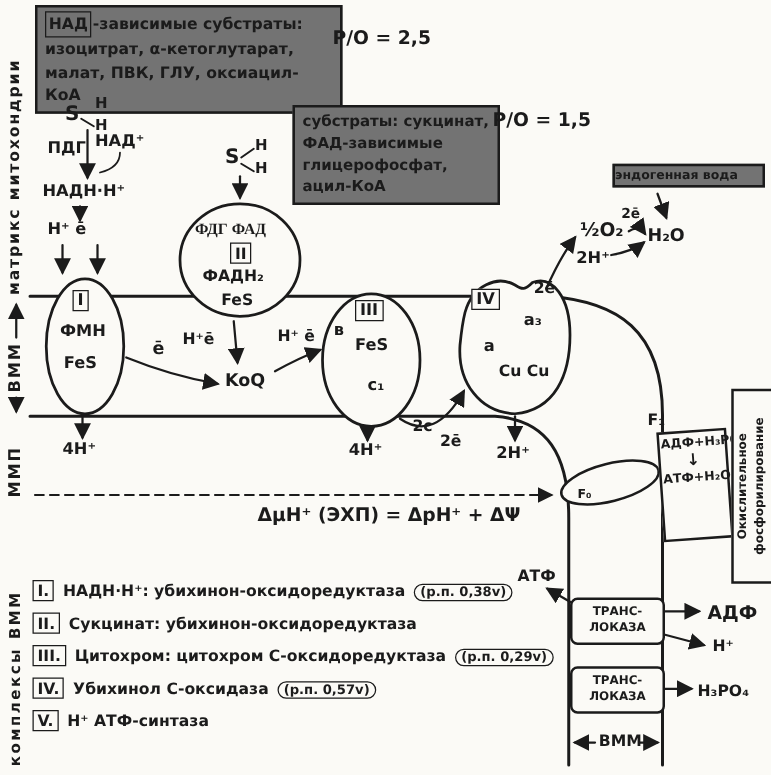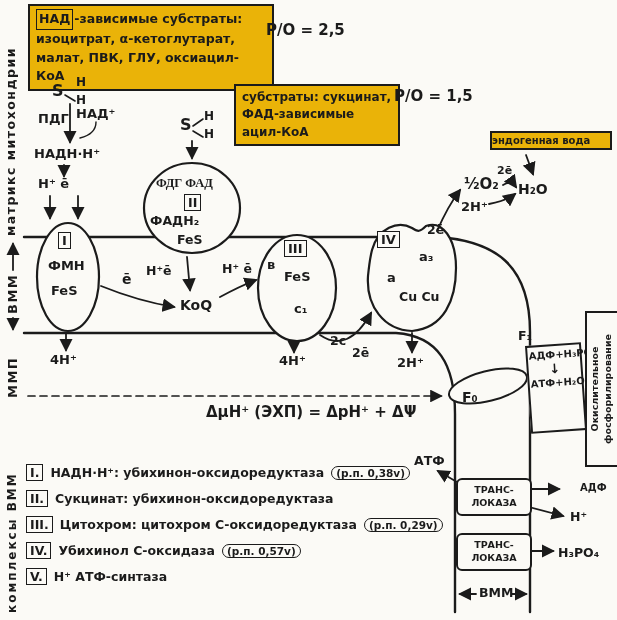--- a/index.html
+++ b/index.html
@@ -2,21 +2,21 @@
 <html><head>
 <meta charset="utf-8">
 <style>
   html,body{margin:0;padding:0;background:#e8e8e4;}
   .stage{position:relative;width:617px;height:620px;background:#fbfaf6;
          font-family:"DejaVu Sans",sans-serif;color:#1b1b1b;overflow:hidden;}
   svg.art{position:absolute;left:0;top:0;}
   .lbl{position:absolute;white-space:nowrap;font-weight:700;line-height:1.1;}
   .vert{position:absolute;transform-origin:0 0;transform:rotate(-90deg);
         font-weight:700;white-space:nowrap;letter-spacing:1.5px;}
-  .box{position:absolute;border:2px solid #1b1b1b;background:#eab308;font-weight:700;}
+  .box{position:absolute;border:2px solid #1b1b1b;background:#737373;font-weight:700;}
   .rn{position:absolute;display:inline-block;border:1.7px solid #1b1b1b;
       padding:0 3px;font-weight:700;background:#fbfaf6;}
   .rn-in{display:inline-block;border:1.6px solid #1b1b1b;padding:0 3px;font-weight:700;}
   .term{display:inline-block;border:1.6px solid currentColor;padding:0 2px;margin-right:1px;}
   .legend{position:absolute;left:26px;top:464px;display:flex;flex-direction:column;gap:9px;}
   .lrow{display:flex;align-items:baseline;gap:7px;font-weight:700;font-size:12.5px;white-space:nowrap;}
   .note{font-size:10.5px;border:1.5px solid #1b1b1b;border-radius:9px;padding:0 4px;text-align:center;}
   .note:empty{display:none;}
   .tbox{position:absolute;left:456px;width:72px;height:34px;border:2px solid #1b1b1b;
         border-radius:6px;background:#fbfaf6;display:flex;flex-direction:column;
@@ -89,20 +89,21 @@
       <span class="term">НАД</span><span>-зависимые субстраты:</span>
     </div>
     <div>изоцитрат, α-кетоглутарат,</div>
     <div>малат, ПВК, ГЛУ, оксиацил-КоА</div>
   </div>
   <div class="lbl" style="left:266px;top:22px;font-size:15px;text-align:center;">P/O = 2,5</div>
 
   <div class="box" style="left:234px;top:84px;width:150px;padding:3px 6px;font-size:12px;line-height:1.45;">
     <div>субстраты: сукцинат,</div>
     <div>ФАД-зависимые</div>
+    <div>глицерофосфат,</div>
     <div>ацил-КоА</div>
   </div>
   <div class="lbl" style="left:394px;top:88px;font-size:15px;">P/O = 1,5</div>
 
   <div class="box" style="left:490px;top:131px;width:118px;padding:2px 0;font-size:10px;text-align:left;">эндогенная вода</div>
 
   <div class="vert" style="left:3px;top:236px;font-size:12.5px;">матрикс митохондрии</div>
   <div class="vert" style="left:5px;top:314px;font-size:13px;">ВММ</div>
   <div class="vert" style="left:5px;top:398px;font-size:13px;">ММП</div>
   <div class="vert" style="left:5px;top:613px;font-size:12px;letter-spacing:2px;">комплексы ВММ</div>
@@ -119,21 +120,21 @@
   <div class="lbl" style="left:48px;top:259px;font-size:13px;">ФМН</div>
   <div class="lbl" style="left:51px;top:284px;font-size:13px;">FeS</div>
   <div class="lbl" style="left:50px;top:353px;font-size:13px;">4Н⁺</div>
 
   <div class="lbl" style="left:180px;top:116px;font-size:16px;">S</div>
   <div class="lbl" style="left:204px;top:110px;font-size:12px;">H</div>
   <div class="lbl" style="left:204px;top:128px;font-size:12px;">H</div>
 
   <div class="lbl" style="left:156px;top:177px;font-size:12.5px;font-family:Liberation Serif, serif;">ФДГ ФАД</div>
   <span class="rn" style="left:184px;top:194px;font-size:12.5px;">II</span>
-  <div class="lbl" style="left:150px;top:214px;font-size:12.5px;">ФАДН₂</div>
+  <div class="lbl" style="left:162px;top:214px;font-size:12.5px;">ФАДН₂</div>
   <div class="lbl" style="left:177px;top:233px;font-size:12.5px;">FeS</div>
 
   <div class="lbl" style="left:180px;top:298px;font-size:14px;">KoQ</div>
   <div class="lbl" style="left:122px;top:272px;font-size:14px;">ē</div>
   <div class="lbl" style="left:146px;top:264px;font-size:12.5px;">Н⁺ē</div>
   <div class="lbl" style="left:222px;top:262px;font-size:12.5px;">Н⁺ ē</div>
 
   <span class="rn" style="left:284px;top:240px;font-size:13px;">III</span>
   <div class="lbl" style="left:267px;top:258px;font-size:13px;">в</div>
   <div class="lbl" style="left:284px;top:270px;font-size:13px;">FeS</div>
@@ -148,21 +149,21 @@
   <div class="lbl" style="left:387px;top:271px;font-size:13px;">а</div>
   <div class="lbl" style="left:399px;top:290px;font-size:12.5px;">Cu Cu</div>
   <div class="lbl" style="left:397px;top:356px;font-size:13px;">2Н⁺</div>
 
   <div class="lbl" style="left:464px;top:176px;font-size:15px;">½O₂</div>
   <div class="lbl" style="left:497px;top:165px;font-size:11px;">2ē</div>
   <div class="lbl" style="left:461px;top:200px;font-size:13px;">2Н⁺</div>
   <div class="lbl" style="left:518px;top:182px;font-size:14px;">Н₂О</div>
 
   <div class="lbl" style="left:518px;top:329px;font-size:12.5px;">F₁</div>
-  <div class="lbl" style="left:462px;top:390px;font-size:14px;text-align:center;">F₀</div>
+  <div class="lbl" style="left:462px;top:390px;font-size:10px;text-align:center;">F₀</div>
   <div class="atpbox">
     <div style="white-space:normal;">АДФ+Н₃РО₄</div>
     <div style="font-size:13px;">↓</div>
     <div style="white-space:normal;">АТФ+Н₂О</div>
   </div>
   <div class="oxphos">
     <div>Окислительное</div>
     <div>фосфорилирование</div>
   </div>
 
@@ -195,21 +196,21 @@
 
     </div>
   </div>
 
   <div class="lbl" style="left:414px;top:454px;font-size:12.5px;">АТФ</div>
 
   <div class="tbox" style="top:478px;">
     <div>ТРАНС-</div>
     <div>ЛОКАЗА</div>
   </div>
-  <div class="lbl" style="left:566px;top:482px;font-size:10px;margin-left:14px;">АДФ</div>
+  <div class="lbl" style="left:566px;top:482px;font-size:15px;">АДФ</div>
   <div class="lbl" style="left:570px;top:510px;font-size:12.5px;">Н⁺</div>
 
   <div class="tbox" style="top:533px;">
     <div>ТРАНС-</div>
     <div>ЛОКАЗА</div>
   </div>
   <div class="lbl" style="left:558px;top:546px;font-size:12.5px;">Н₃РО₄</div>
 
   <div class="lbl" style="left:479px;top:586px;font-size:12.5px;">ВММ</div>
 

